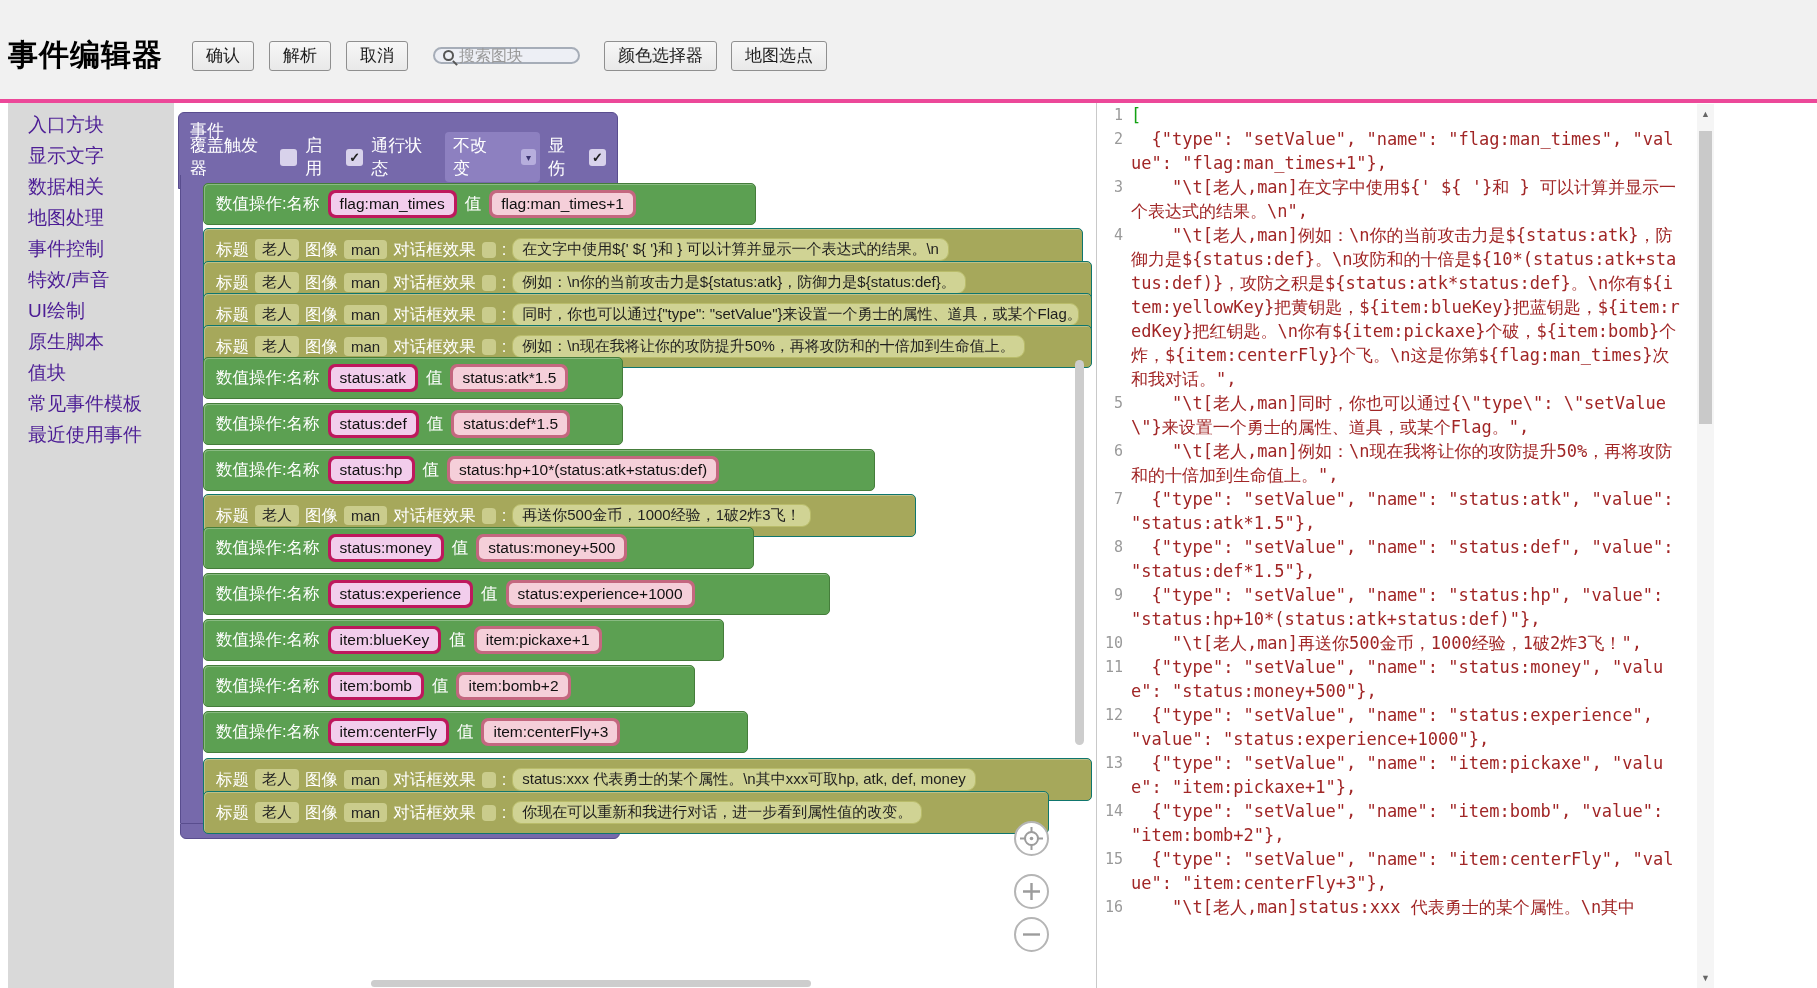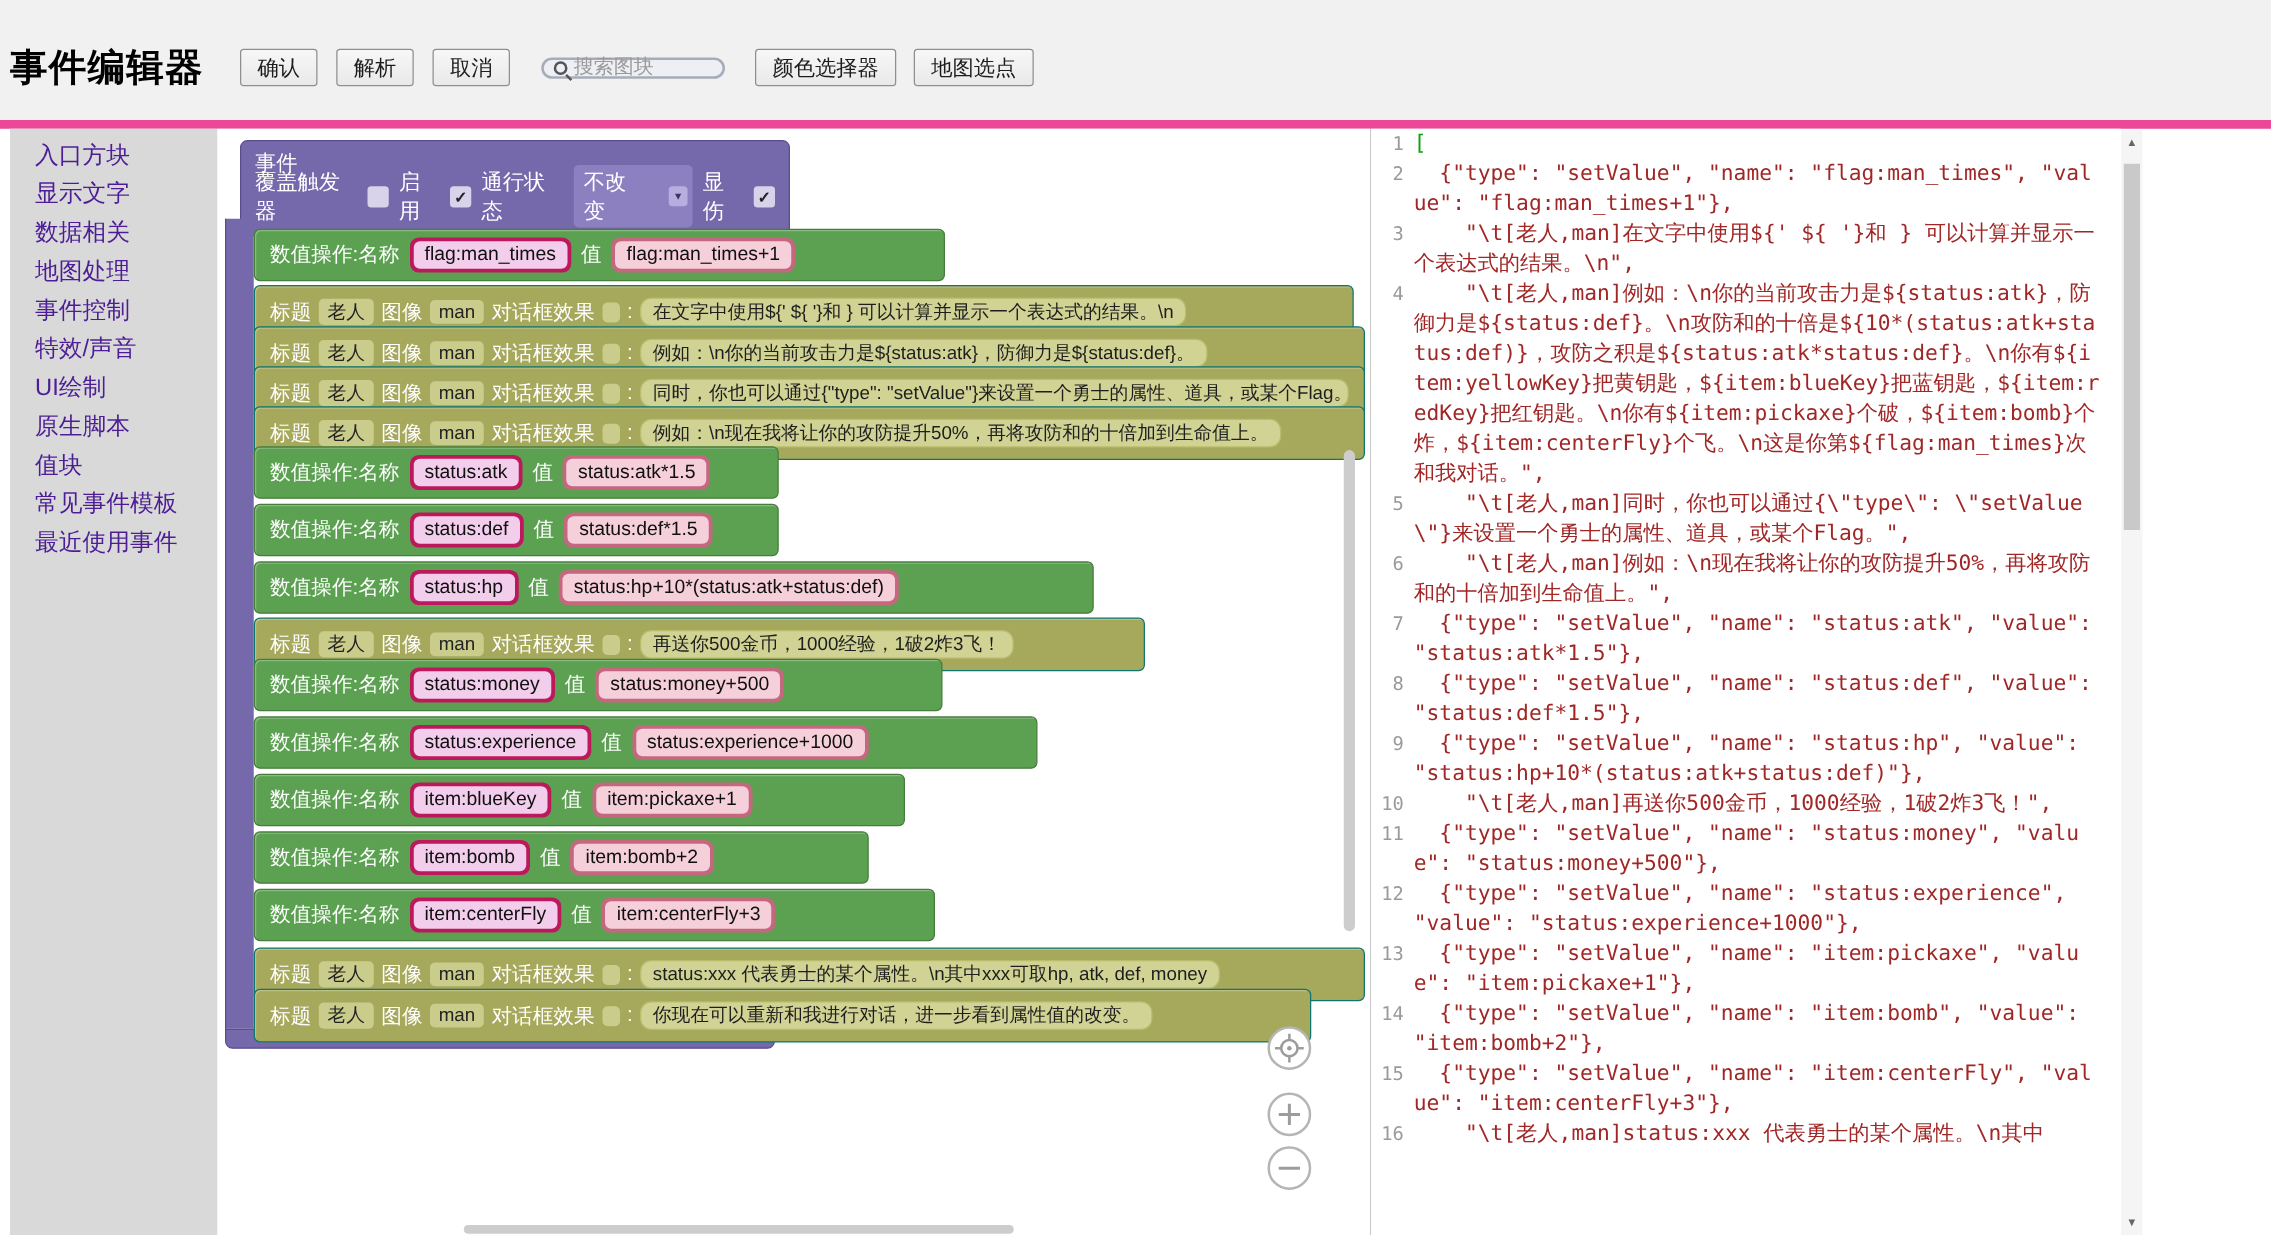--- a/index.html
+++ b/index.html
@@ -2,21 +2,21 @@
 <html><head>
 <meta charset="utf-8">
 <style>
   * { margin:0; padding:0; box-sizing:border-box; }
   html,body { width:1817px; height:988px; overflow:hidden; background:#fff;
     font-family:"Liberation Sans", sans-serif; }
   body { position:relative; }
 
   
   .toolbar { position:absolute; left:0; top:0; width:1817px; height:103px;
-    background:#f1f1f1; border-bottom:7px solid #ec4899;
+    background:#f1f1f1; border-bottom:4px solid #ec4899;
     display:flex; align-items:center; padding-top:12px; }
   .app-title { margin-left:8px; font-size:30px; font-weight:bold; color:#000; letter-spacing:1px; }
   .btn-group { display:flex; gap:15px; margin-left:29px;align-items:flex-end; }
   .tbtn { height:30px; padding:0 13px; font-size:17px; color:#1c1c1c;
     background:linear-gradient(#f7f7f7,#e9e9e9); border:1px solid #8f8f8f;
     border-radius:3px; cursor:pointer; display:flex; align-items:center; }
   .searchbox { margin-left:25px; width:147px; height:17px; border-radius:14px;
     border:2px solid #a6adb8; background:#edeff5; display:flex; align-items:center;
     padding:0 8px; gap:5px; }
   .mag { width:11px; height:11px; border:2px solid #555; border-radius:50%;
@@ -31,21 +31,21 @@
   
   .sidebar { position:absolute; left:8px; top:103px; width:166px; height:885px;
     background:#d9d9d9; padding-top:6px; }
   .sidebar-item { height:31px; line-height:31px; padding-left:20px; font-size:19px;
     color:#4c1d95; white-space:nowrap; cursor:pointer; }
 
   
   .workspace { position:absolute; left:174px; top:103px; width:922px; height:885px;
     background:#ffffff; overflow:hidden; }
 
-  .evt-head { position:absolute; left:18px; top:9px; width:440px; height:77px;
+  .evt-head { position:absolute; left:4px; top:9px; width:440px; height:77px;
     background:#7669ab; border:1px solid #594d8e; border-radius:6px 6px 2px 0;
     color:#fff; padding:4px 11px; }
   .evt-title { font-size:17px; height:27px; line-height:27px; }
   .evt-params { display:flex; align-items:center; gap:8px; font-size:17px; height:26px; }
   .evt-spine { position:absolute; left:6px; top:72px; width:23px; height:648px;
     background:#7669ab; border-left:1px solid #594d8e; }
   .evt-foot { position:absolute; left:6px; top:720px; width:440px; height:16px;
     background:#7669ab; border:1px solid #594d8e; border-radius:0 0 6px 6px; }
 
   .cb { width:17px; height:17px; border-radius:3px; background:#d8d2eb;

